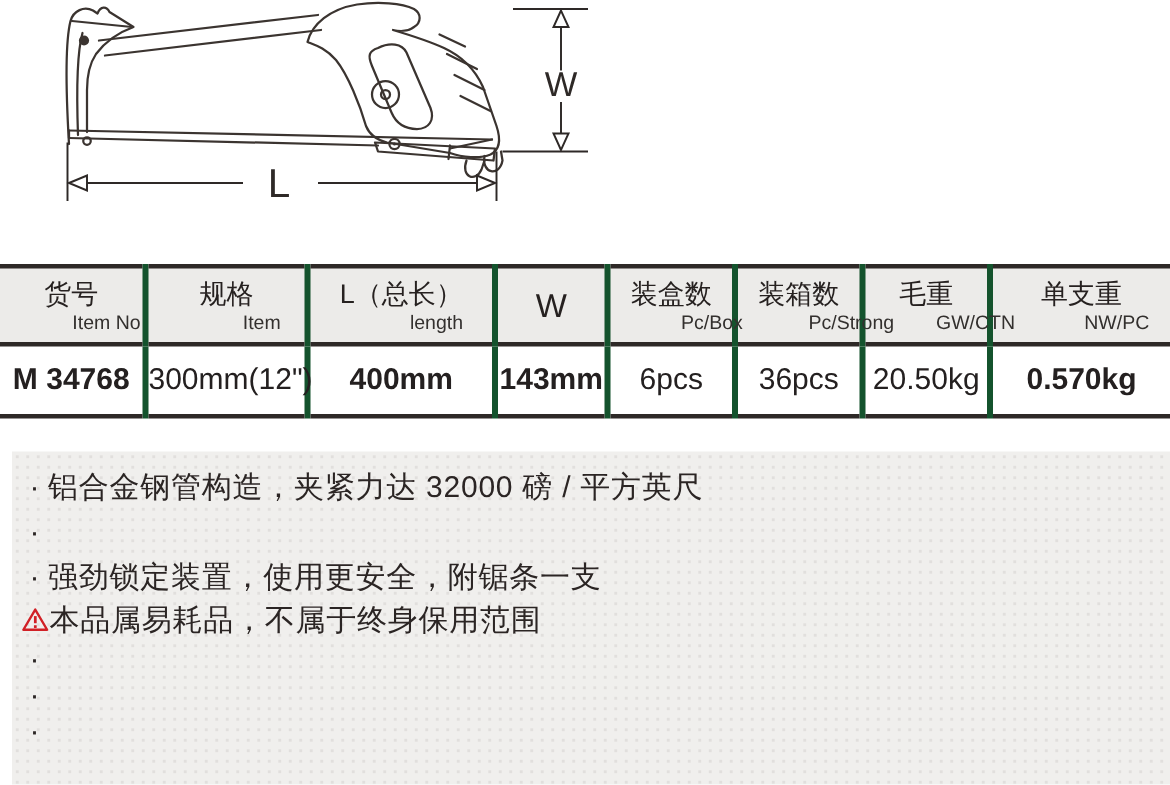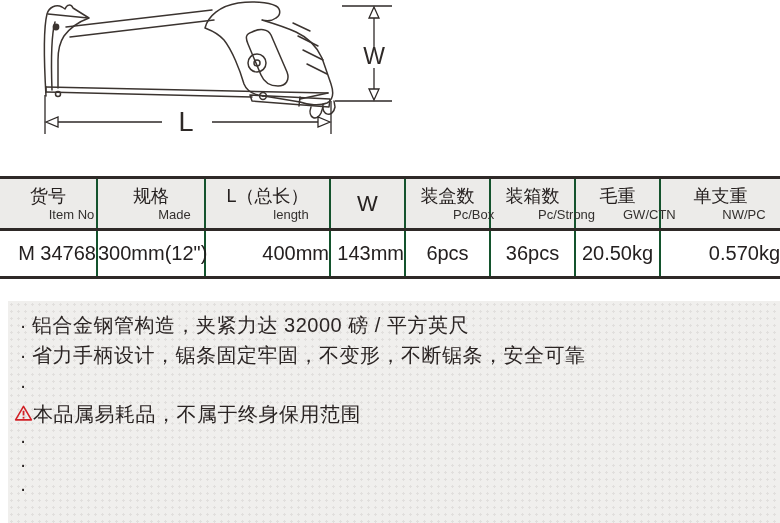--- a/index.html
+++ b/index.html
@@ -28,35 +28,35 @@
   table.spec col.c1 { width: 97px; }
   table.spec col.c2 { width: 108px; }
   table.spec col.c3 { width: 125px; }
   table.spec col.c4 { width: 75px; }
   table.spec col.c5 { width: 85px; }
   table.spec col.c6 { width: 85px; }
   table.spec col.c7 { width: 85px; }
   table.spec col.c8 { width: 120px; }
   table.spec th, table.spec td {
     text-align: center; vertical-align: middle;
-    border-left: 2px solid #14532d;
+    border-left: 4px solid #14532d;
     padding: 0;
   }
   table.spec th:first-child, table.spec td:first-child { border-left: none; }
   table.spec thead tr {
     background: #ecebe9;
     border-bottom: 3px solid #2e2927;
     height: 52px;
   }
   .th-zh { display: block; font-size: 18px; font-weight: 400; color: #262120; line-height: 22px; }
   .th-en { display: block; font-size: 13px; font-weight: 400; color: #33302e; line-height: 15px; margin-left: 47px; }
   .th-w  { font-size: 22px; font-weight: 400; }
   table.spec tbody tr { height: 48px; background: #ffffff; }
   table.spec td { font-size: 20px; color: #242020; letter-spacing: 0; }
-  table.spec td.b { font-weight: 400; text-align: right; }
+  table.spec td.b { font-weight: 700; }
 
   
   .features {
     margin: 22px 0 0 8px;
     width: 772px; height: 223px;
     background-color: #f0efed;
     background-image: radial-gradient(#e1dfdd 1px, rgba(0,0,0,0) 1.2px);
     background-size: 7px 7px;
     padding: 9px 8px 0 6px;
     overflow: hidden;
@@ -149,21 +149,21 @@
       <col class="c8">
   </colgroup>
   <thead>
     <tr>
       <th>
         <span class="th-zh">货号</span>
         <span class="th-en">Item No</span>
       </th>
       <th>
         <span class="th-zh">规格</span>
-        <span class="th-en">Made</span>
+        <span class="th-en">Item</span>
       </th>
       <th>
         <span class="th-zh">L（总长）</span>
         <span class="th-en">length</span>
       </th>
       <th>
         <span class="th-zh th-w">W</span>
       </th>
       <th>
         <span class="th-zh">装盒数</span>
@@ -199,25 +199,25 @@
 
 <div class="features">
 
   <div class="feat zh">
     <span class="mark">·</span>
     <span class="txt">铝合金钢管构造，夹紧力达 32000 磅 / 平方英尺</span>
   </div>
 
   <div class="feat zh">
     <span class="mark">·</span>
-    <span class="txt">省力手柄设计，锯条固定牢固，不变形，不断锯条，安全可靠</span>
   </div>
 
   <div class="feat zh">
     <span class="mark">·</span>
+    <span class="txt">强劲锁定装置，使用更安全，附锯条一支</span>
   </div>
 
   <div class="feat zh zh-warn">
     <svg class="warn-ico" viewBox="0 0 24 24">
       <path d="M12 3 L22 20 H2 Z" fill="none" stroke="#d12026" stroke-width="2" stroke-linejoin="round"></path>
       <rect x="10.9" y="8.5" width="2.3" height="6" fill="#d12026"></rect>
       <rect x="10.9" y="16.2" width="2.3" height="2.3" fill="#d12026"></rect>
     </svg>
     <span class="txt">本品属易耗品，不属于终身保用范围</span>
   </div>

